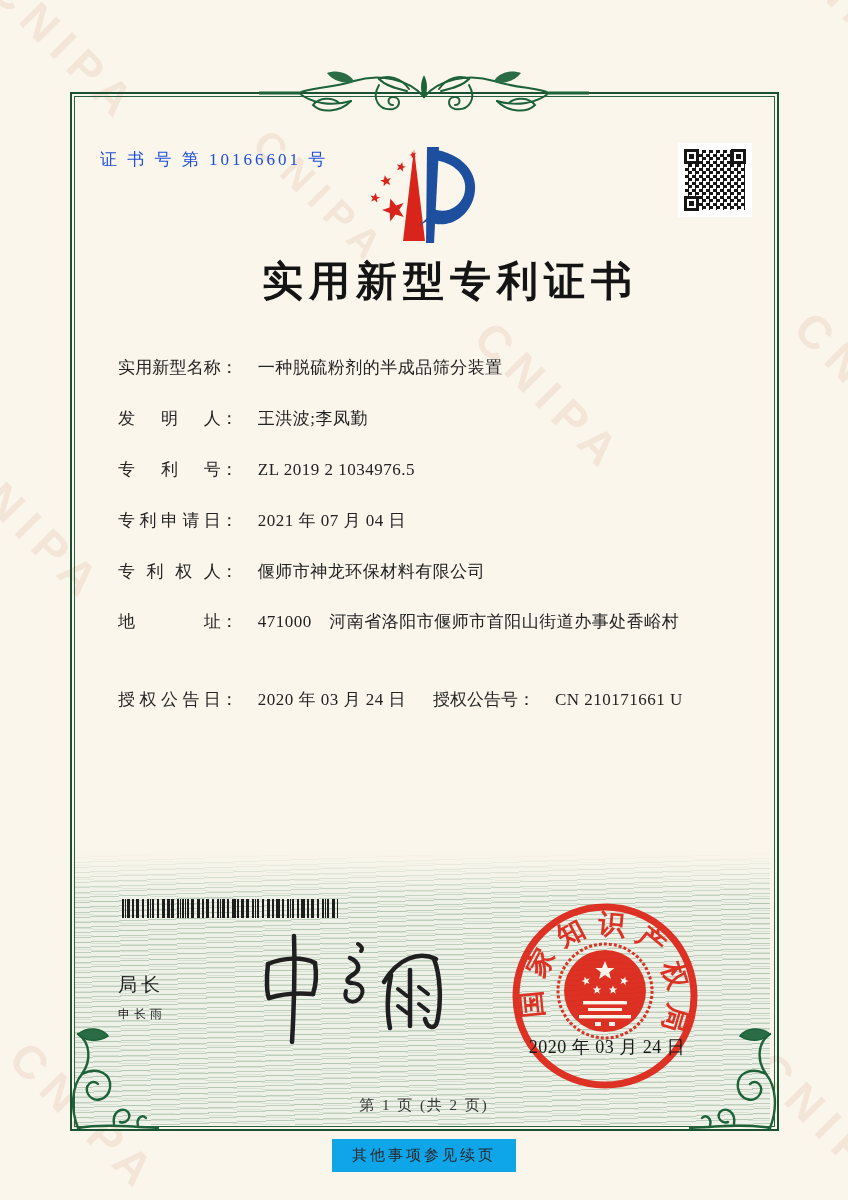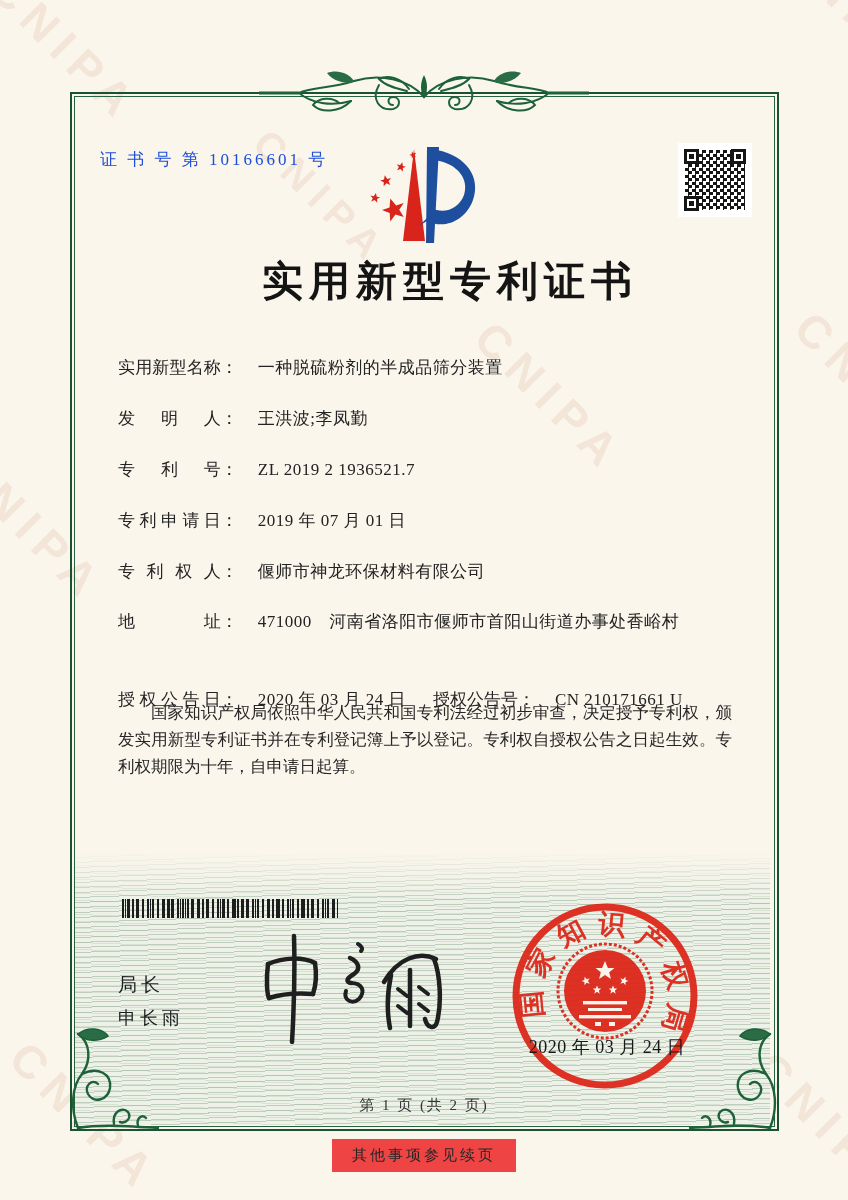--- a/index.html
+++ b/index.html
@@ -76,32 +76,32 @@
   
   .barcode{
     left:122px;top:899px;width:216px;height:19px;z-index:4;
     background:
       repeating-linear-gradient(90deg,#1d1d1d 0 2px,transparent 2px 5px),
       repeating-linear-gradient(90deg,#1d1d1d 0 1px,transparent 1px 7px),
       repeating-linear-gradient(90deg,transparent 0 3px,#1d1d1d 3px 4px,transparent 4px 11px);
   }
   
   .sig-title{left:118px;top:972px;font-size:19px;letter-spacing:4px;z-index:4;}
-  .sig-name{left:118px;top:1006px;font-size:18px;letter-spacing:4px;z-index:4;}
+  .sig-name{left:118px;top:1006px;font-size:12px;letter-spacing:4px;z-index:4;}
   .sig-svg{left:246px;top:928px;z-index:4;}
   
   .seal{left:507px;top:898px;z-index:5;}
   
   .pageinfo{
     left:0;top:1096px;width:848px;text-align:center;font-size:15px;
     letter-spacing:2px;z-index:4;color:#333;
   }
   .note{
     left:50%;top:1139px;transform:translateX(-50%);z-index:4;
-    background:#ef4444;padding:7px 20px;font-size:15px;letter-spacing:3px;color:#262626;
+    background:#0ea5e9;padding:7px 20px;font-size:15px;letter-spacing:3px;color:#262626;
   }
   
   .orn-top{left:50%;top:63px;transform:translateX(-50%);z-index:3;}
   .orn-bl{left:62px;top:1028px;z-index:3;}
   .orn-br{left:686px;top:1028px;z-index:3;transform:scaleX(-1);}
   .logo{left:363px;top:144px;z-index:4;}
 </style>
 </head>
 <body>
 
@@ -183,40 +183,39 @@
 
 <div class="abs title">实用新型专利证书</div>
 
 <div class="frow" style="top:356px;">
   <span class="flabel">实用新型名称</span><span class="fcolon">：</span><span class="fvalue">一种脱硫粉剂的半成品筛分装置</span>
 </div>
 <div class="frow" style="top:407px;">
   <span class="flabel">发明人</span><span class="fcolon">：</span><span class="fvalue">王洪波;李凤勤</span>
 </div>
 <div class="frow" style="top:458px;">
-  <span class="flabel">专利号</span><span class="fcolon">：</span><span class="fvalue">ZL 2019 2 1936521.7</span>
+  <span class="flabel">专利号</span><span class="fcolon">：</span><span class="fvalue">ZL 2019 2 1034976.5</span>
 </div>
 <div class="frow" style="top:509px;">
-  <span class="flabel">专利申请日</span><span class="fcolon">：</span><span class="fvalue">2019 年 07 月 01 日</span>
+  <span class="flabel">专利申请日</span><span class="fcolon">：</span><span class="fvalue">2021 年 07 月 04 日</span>
 </div>
 <div class="frow" style="top:560px;">
   <span class="flabel">专利权人</span><span class="fcolon">：</span><span class="fvalue">偃师市神龙环保材料有限公司</span>
 </div>
 <div class="frow" style="top:610px;">
   <span class="flabel">地址</span><span class="fcolon">：</span><span class="fvalue">471000　河南省洛阳市偃师市首阳山街道办事处香峪村</span>
 </div>
 <div class="frow" style="top:688px;">
   <span class="flabel">授权公告日</span><span class="fcolon">：</span><span class="fvalue">2020 年 03 月 24 日</span>
   <span class="fpair2">
     <span>授权公告号</span><span>：</span><span class="fvalue">CN 210171661 U</span>
   </span>
 </div>
 
 <div class="abs bodytext">
-  <p>国家知识产权局依照中华人民共和国专利法经过初步审查，决定授予专利权，颁发实用新型专利证书并在专利登记簿上予以登记。专利权自授权公告之日起生效。专利权期限为十年，自申请日起算。</p>
 </div>
 
 <div class="abs barcode"></div>
 
 <div class="abs sig-title">局长</div>
 <div class="abs sig-name">申长雨</div>
 <svg class="abs sig-svg" width="214" height="122" viewBox="0 0 214 122">
   <g stroke="#1f1f1f" fill="none" stroke-width="4.5" stroke-linecap="round">
     <path d="M48,8 C49,42 48,80 46,114"></path>
     <path d="M22,36 C20,52 21,66 23,70"></path>

